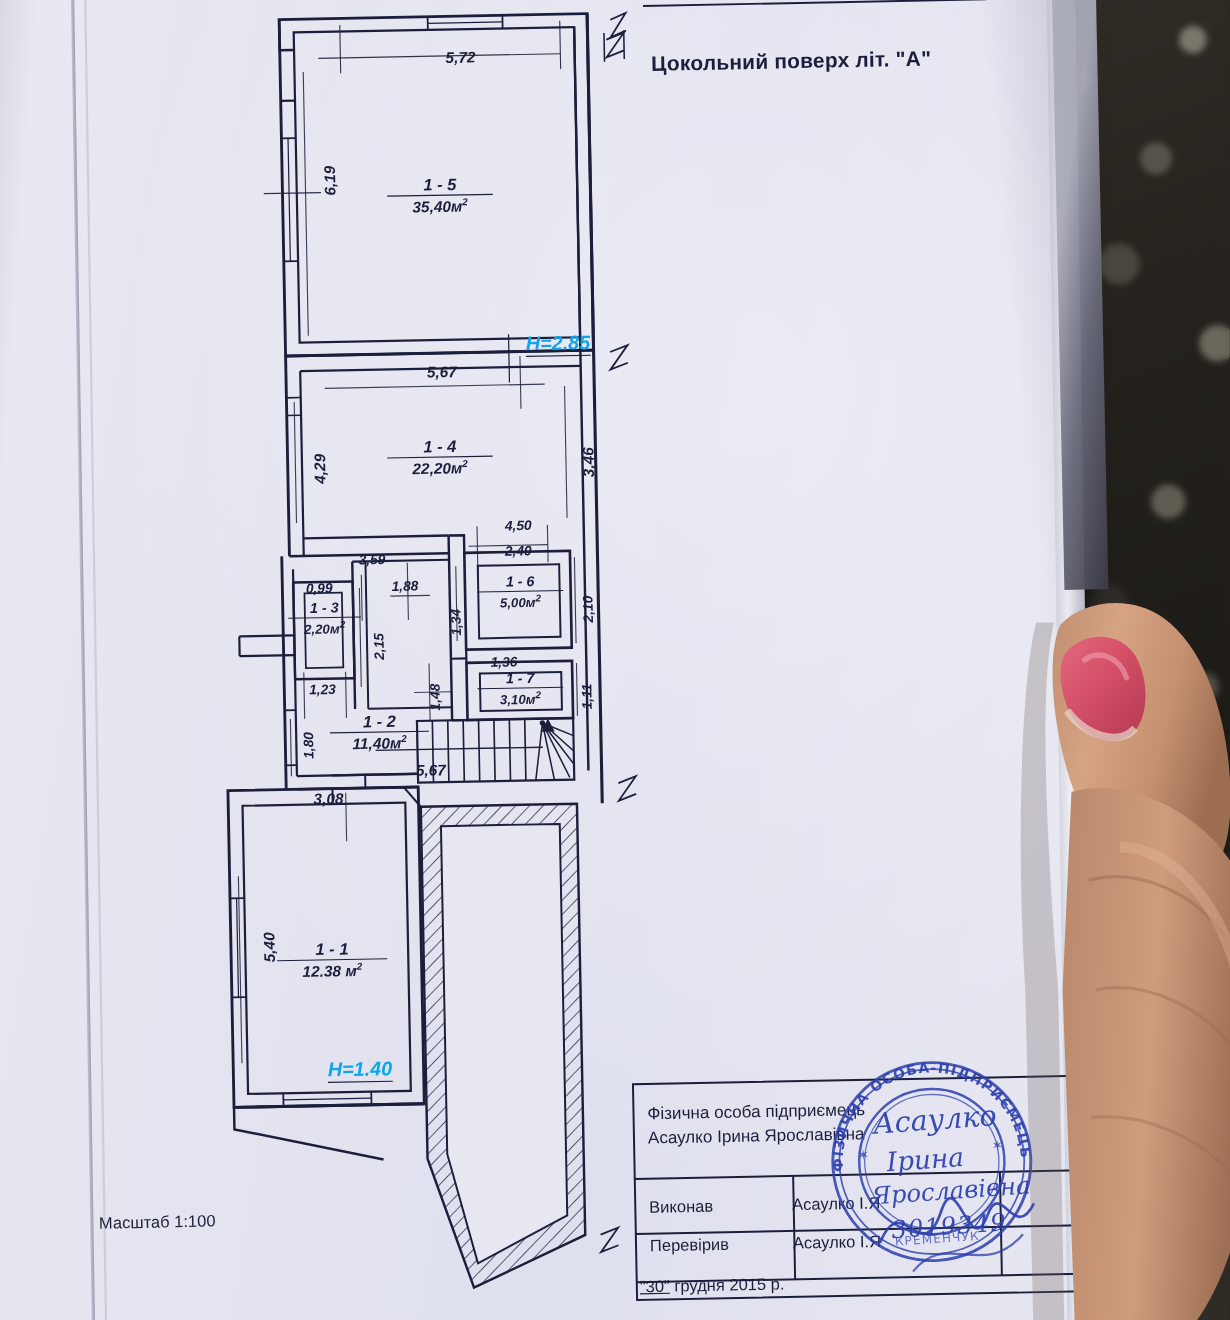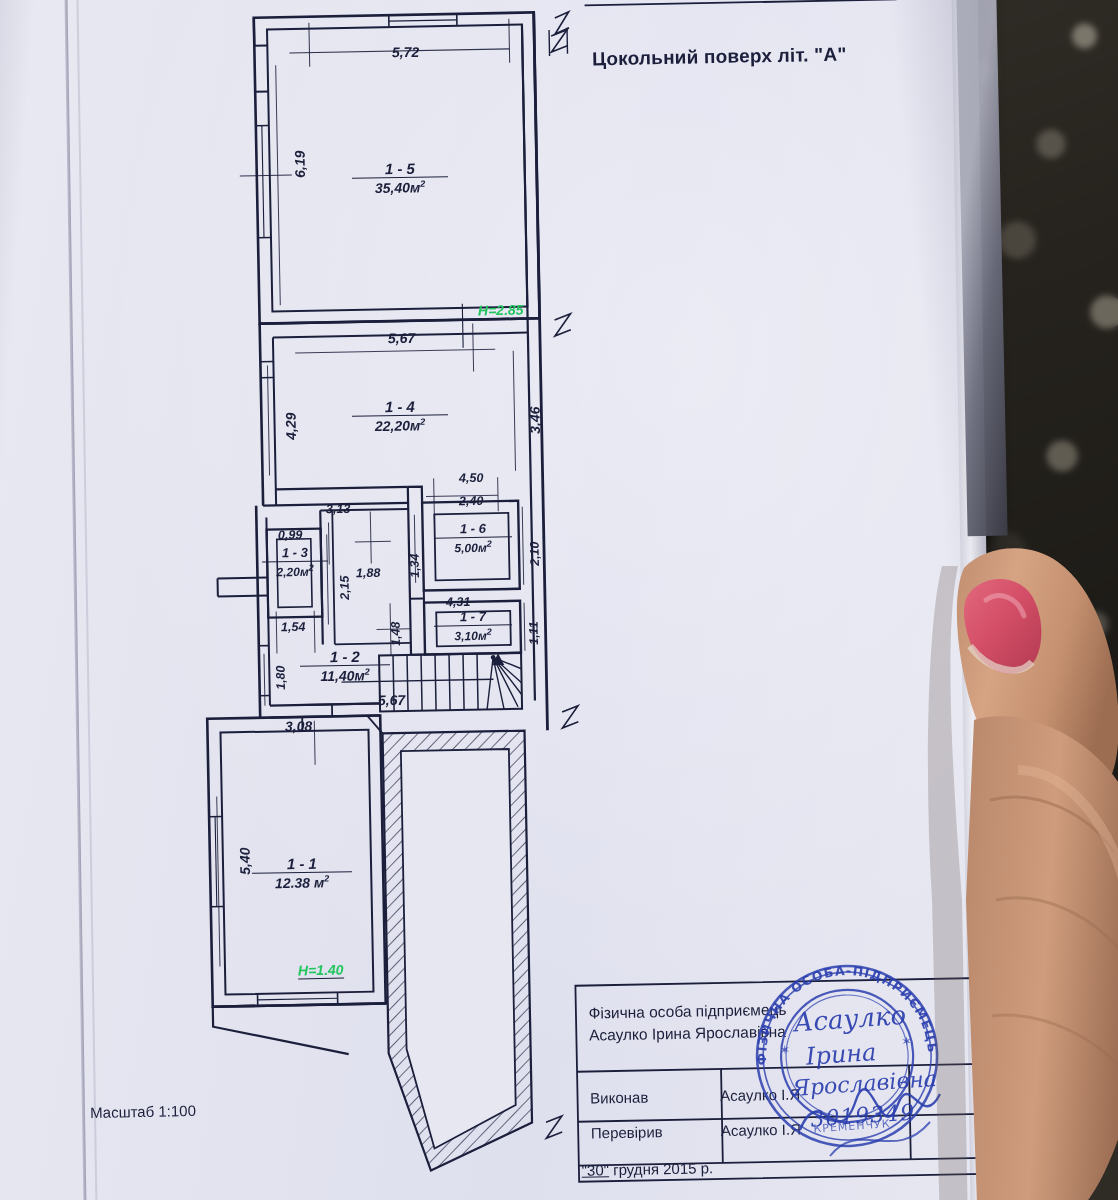--- a/index.html
+++ b/index.html
@@ -86,22 +86,22 @@
   .room-box .sup{font-size:9px;vertical-align:super;}
 
   .dim{
     position:absolute;font-size:14px;font-style:italic;font-weight:600;
     color:#1b1f3b;white-space:nowrap;
   }
   .dim.v{transform-origin:left top;}
   .dim.sm{font-size:12.5px;}
 
   .hnote{
-    position:absolute;font-size:14px;font-style:italic;font-weight:700;
-    color:#22c55e;border-bottom:1.6px solid #1b1f3b;padding-bottom:0px;
+    position:absolute;font-size:18px;font-style:italic;font-weight:700;
+    color:#0ea5e9;border-bottom:1.6px solid #1b1f3b;padding-bottom:0px;
     transform:rotate(-1deg);
   }
   .scale-txt{
     position:absolute;font-size:15px;color:#1b1f3b;transform:rotate(-1.2deg);
   }
 
   
   .tblock{
     position:absolute;left:568px;top:986px;width:418px;height:196px;
     transform:rotate(-1.1deg);
@@ -341,29 +341,29 @@
   <div class="room-box" style="left:300px;top:648px;width:90px;">
     <div class="nm">1 - 2</div>
     <div class="ar"><span>11,40м</span><span class="sup">2</span></div>
   </div>
 
   <div class="room-box" style="left:252px;top:855px;width:100px;">
     <div class="nm">1 - 1</div>
     <div class="ar"><span>12.38 м</span><span class="sup">2</span></div>
   </div>
 
-  <div class="dim" style="left:392px;top:44px;transform:rotate(-1deg);">5,72</div>
+  <div class="dim" style="left:405px;top:44px;transform:rotate(-1deg);">5,72</div>
   <div class="dim" style="left:388px;top:330px;transform:rotate(-1deg);">5,67</div>
-  <div class="dim sm" style="left:326px;top:502px;transform:rotate(-1deg);">3,13</div>
+  <div class="dim sm" style="left:326px;top:502px;transform:rotate(-1deg);">3,59</div>
   <div class="dim sm" style="left:278px;top:528px;transform:rotate(-1deg);">0,99</div>
-  <div class="dim sm" style="left:356px;top:526px;transform:rotate(-1deg);margin-top:40px;">1,88</div>
+  <div class="dim sm" style="left:356px;top:526px;transform:rotate(-1deg);">1,88</div>
   <div class="dim sm" style="left:459px;top:471px;transform:rotate(-1deg);">4,50</div>
   <div class="dim sm" style="left:459px;top:494px;transform:rotate(-1deg);">2,40</div>
-  <div class="dim sm" style="left:446px;top:595px;transform:rotate(-1deg);">4,31</div>
-  <div class="dim sm" style="left:281px;top:620px;transform:rotate(-1deg);">1,54</div>
+  <div class="dim sm" style="left:446px;top:595px;transform:rotate(-1deg);">1,36</div>
+  <div class="dim sm" style="left:281px;top:620px;transform:rotate(-1deg);">1,23</div>
   <div class="dim" style="left:378px;top:692px;transform:rotate(-1deg);">5,67</div>
   <div class="dim" style="left:285px;top:718px;transform:rotate(-1deg);text-align:center;">3,08</div>
 
   <div class="dim v" style="left:292px;top:178px;transform:rotate(-91deg);">6,19</div>
   <div class="dim v" style="left:283px;top:440px;transform:rotate(-91deg);">4,29</div>
   <div class="dim v" style="left:527px;top:434px;transform:rotate(-91deg);">3,46</div>
   <div class="dim v sm" style="left:338px;top:600px;transform:rotate(-91deg);">2,15</div>
   <div class="dim v sm" style="left:408px;top:578px;transform:rotate(-91deg);">1,34</div>
   <div class="dim v sm" style="left:528px;top:566px;transform:rotate(-91deg);">2,10</div>
   <div class="dim v sm" style="left:389px;top:646px;transform:rotate(-91deg);">1,48</div>

